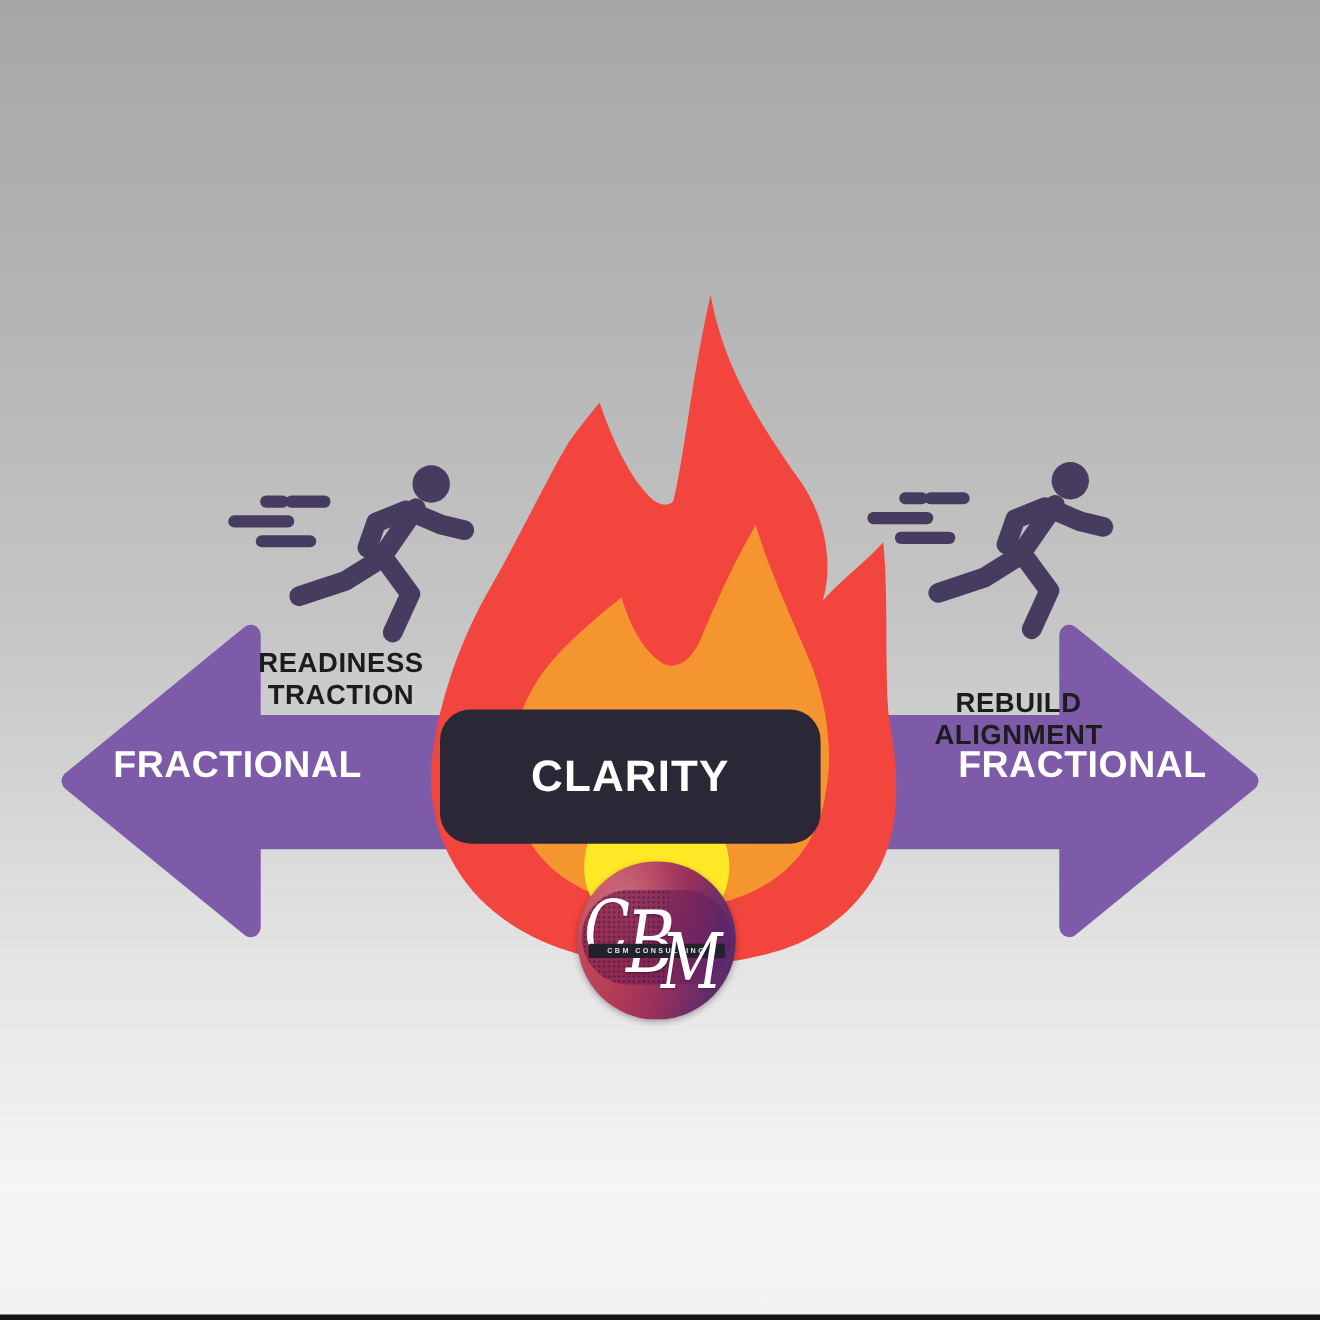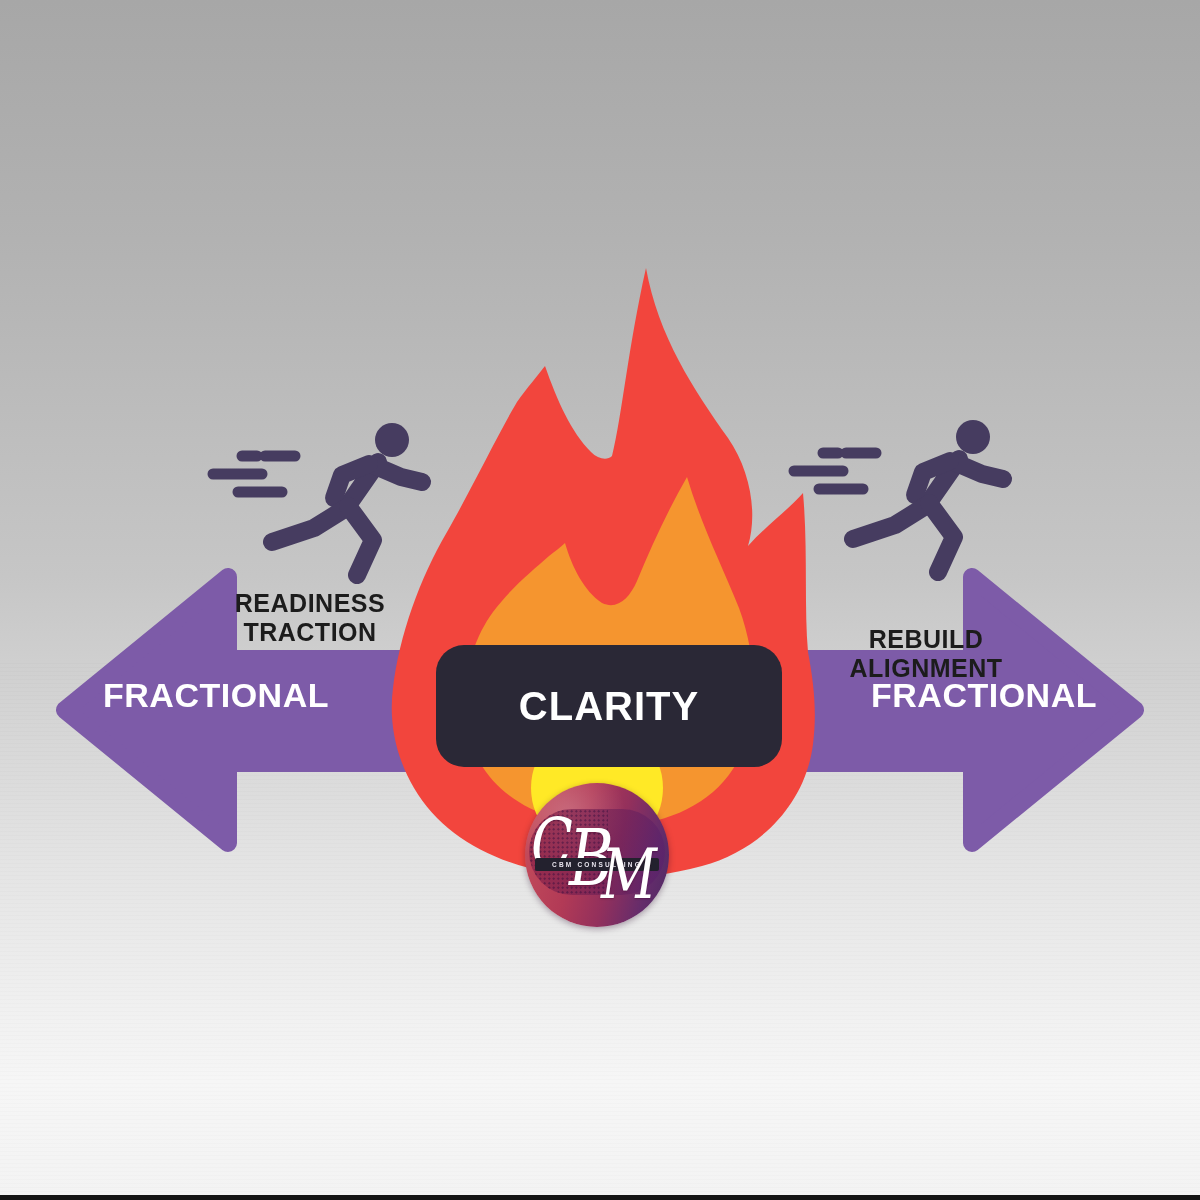--- a/index.html
+++ b/index.html
@@ -36,21 +36,21 @@
   #caption-right{left:841px;top:589px;margin-top:36px;}
 
   .arrow-label{
     position:absolute;z-index:2;font-weight:bold;font-size:34px;line-height:35px;
     letter-spacing:.5px;color:var(--text_white);
   }
   #arrow-label-left{left:103px;top:678px;text-align:left;}
   #arrow-label-right{right:103px;top:678px;text-align:right;}
 
   .badge{
-    position:absolute;z-index:3;left:436px;top:645px;width:346px;height:122px;
+    position:absolute;z-index:3;left:400px;top:645px;width:346px;height:122px;
     background:var(--badge_bg);border-radius:28px;
     display:flex;flex-direction:column;align-items:center;justify-content:center;
     color:var(--text_white);font-weight:bold;font-size:40px;line-height:44px;
     letter-spacing:1px;text-align:center;
   }
 
   .logo{
     position:absolute;z-index:4;left:525px;top:783px;width:144px;height:144px;
     border-radius:50%;overflow:hidden;
     background:

